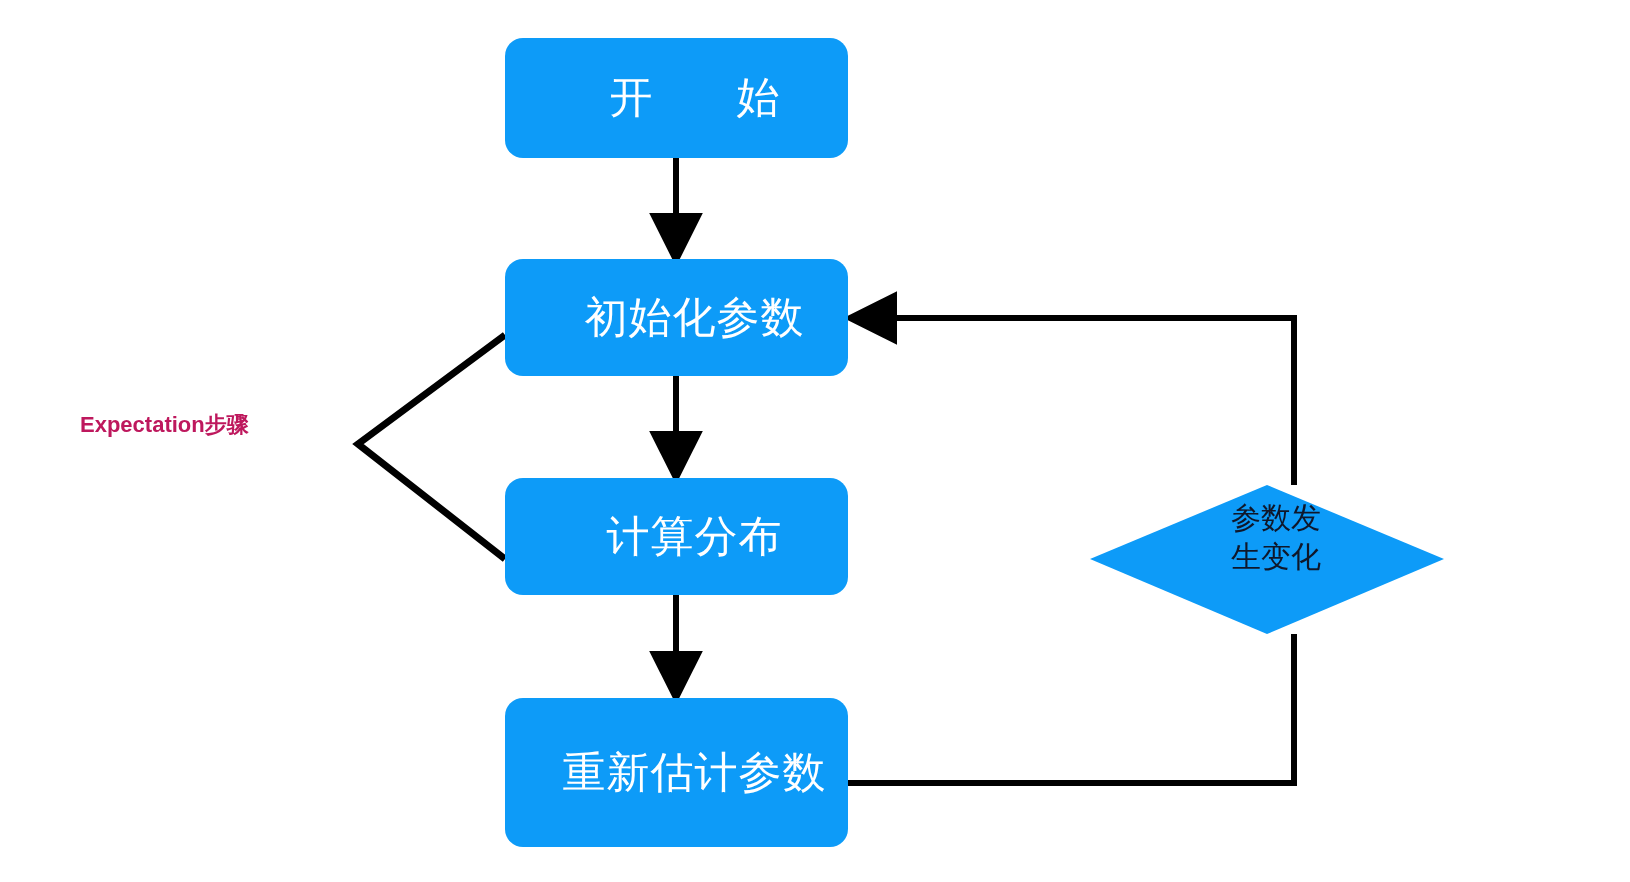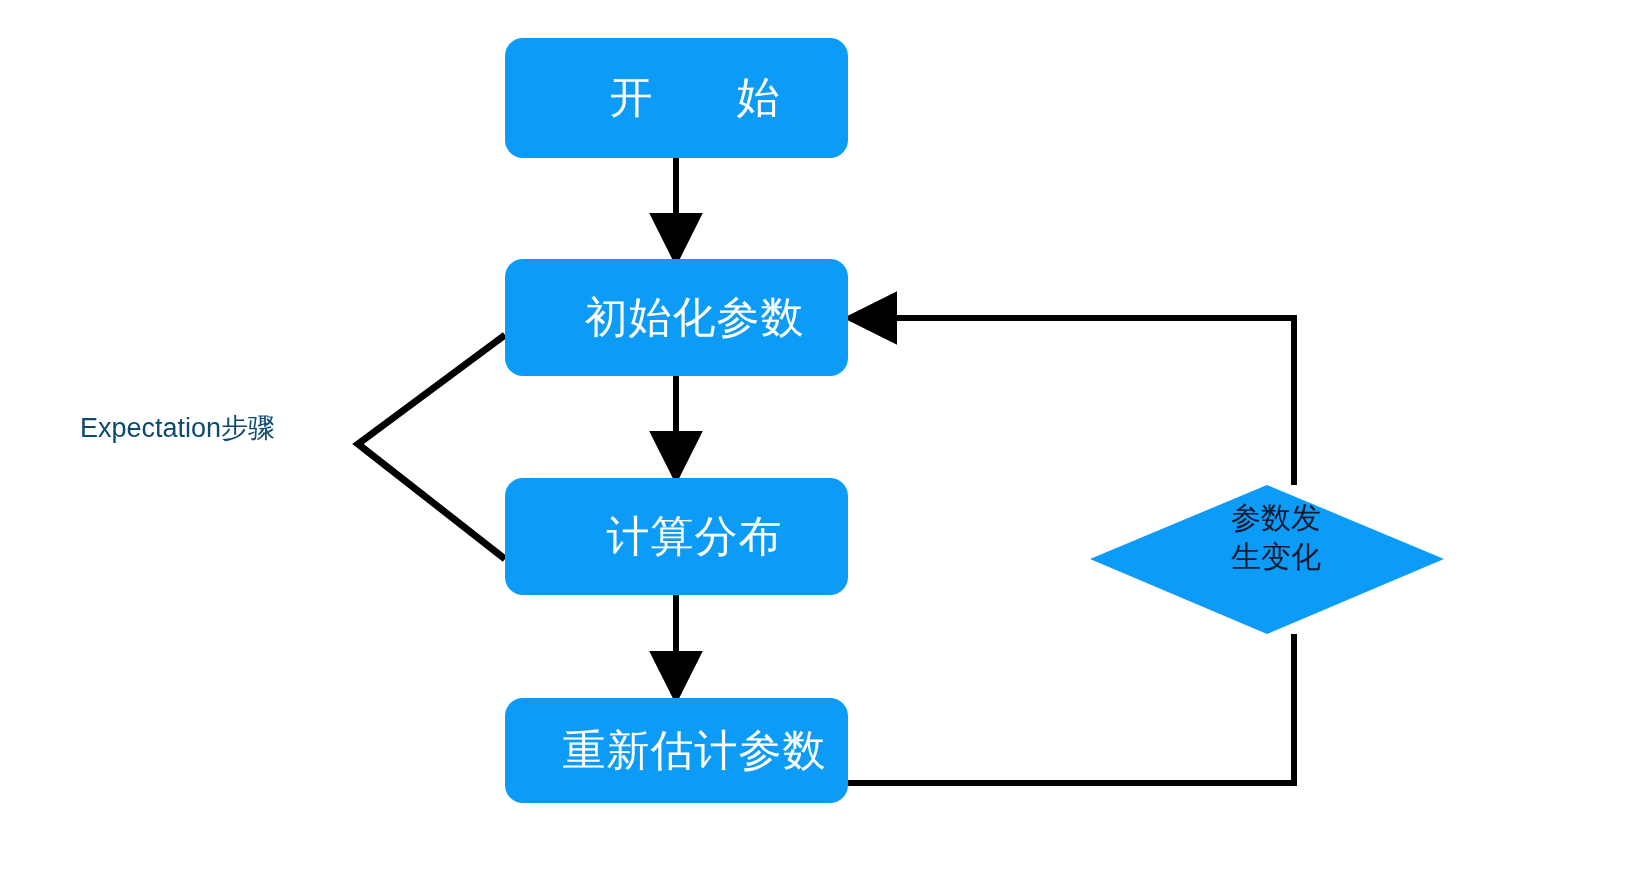--- a/index.html
+++ b/index.html
@@ -53,23 +53,23 @@
   .decision-label {
     position: absolute;
     color: #0f172a;
     font-size: 30px;
     line-height: 1.3;
     text-align: center;
     white-space: pre-line;
   }
   .side-label {
     position: absolute;
-    color: #0c4a6e;
-    font-weight: normal;
-    font-size: 27px;
+    color: #be185d;
+    font-weight: bold;
+    font-size: 22px;
     white-space: nowrap;
   }
 </style>
 </head>
 <body>
 
 <div id="canvas">
 
   <svg id="wires" viewBox="0 0 1630 882" width="1630" height="882" aria-hidden="true">
     <defs>
@@ -98,21 +98,21 @@
   </div>
 
   <div class="node proc" id="node-distribute" style="left:505px; top:478px; width:343px; height:117px;">
     <span class="node-label">计算分布</span>
   </div>
 
   <div class="node proc" id="node-init" style="left:505px; top:259px; width:343px; height:117px;">
     <span class="node-label">初始化参数</span>
   </div>
 
-  <div class="node proc" id="node-reestimate" style="left:505px; top:698px; width:343px; height:105px;justify-content:center;">
+  <div class="node proc" id="node-reestimate" style="left:505px; top:698px; width:343px; height:149px;justify-content:center;">
     <span class="node-label">重新估计参数</span>
   </div>
 
   <div class="decision-label" style="left:1196px; top:498px; width:160px;">参数发
 生变化</div>
 
   <div class="side-label" style="left:80px; top:410px;">Expectation步骤</div>
 
 
 </div>

